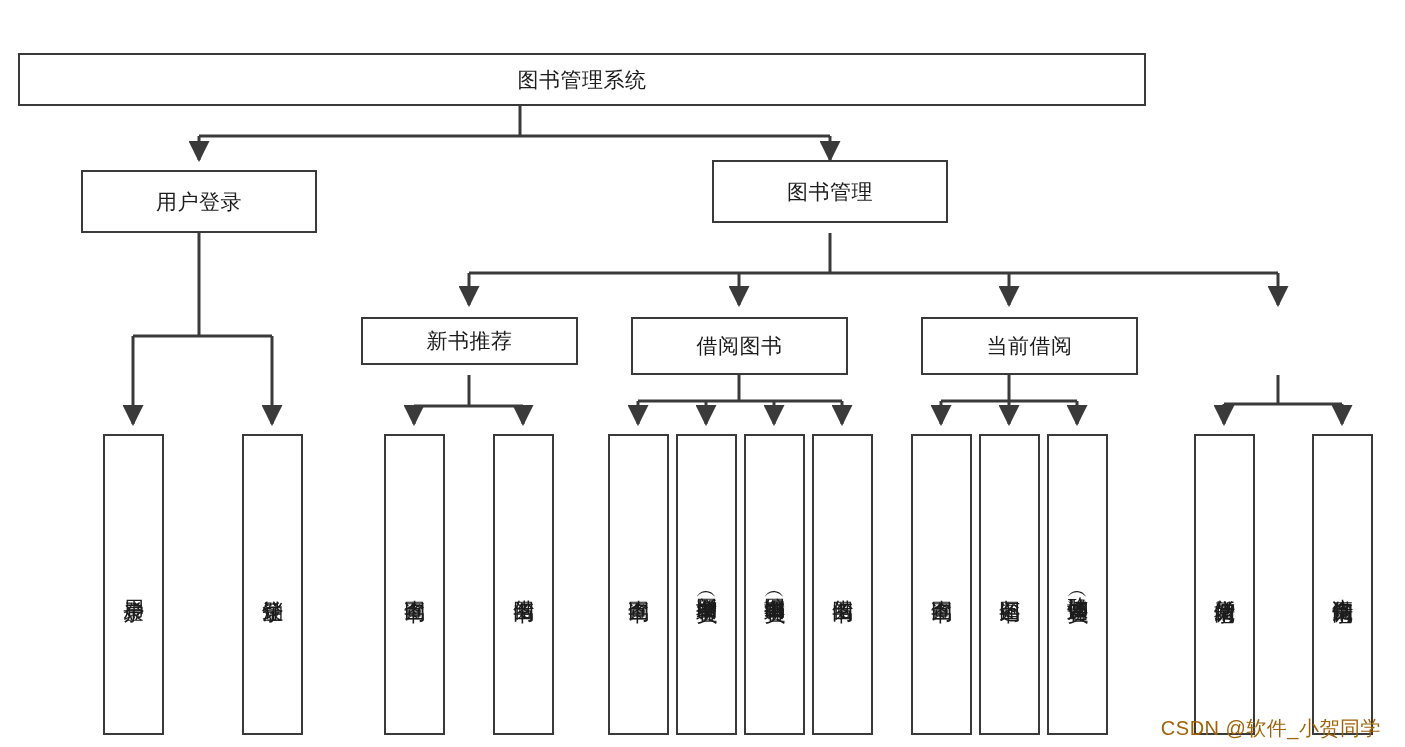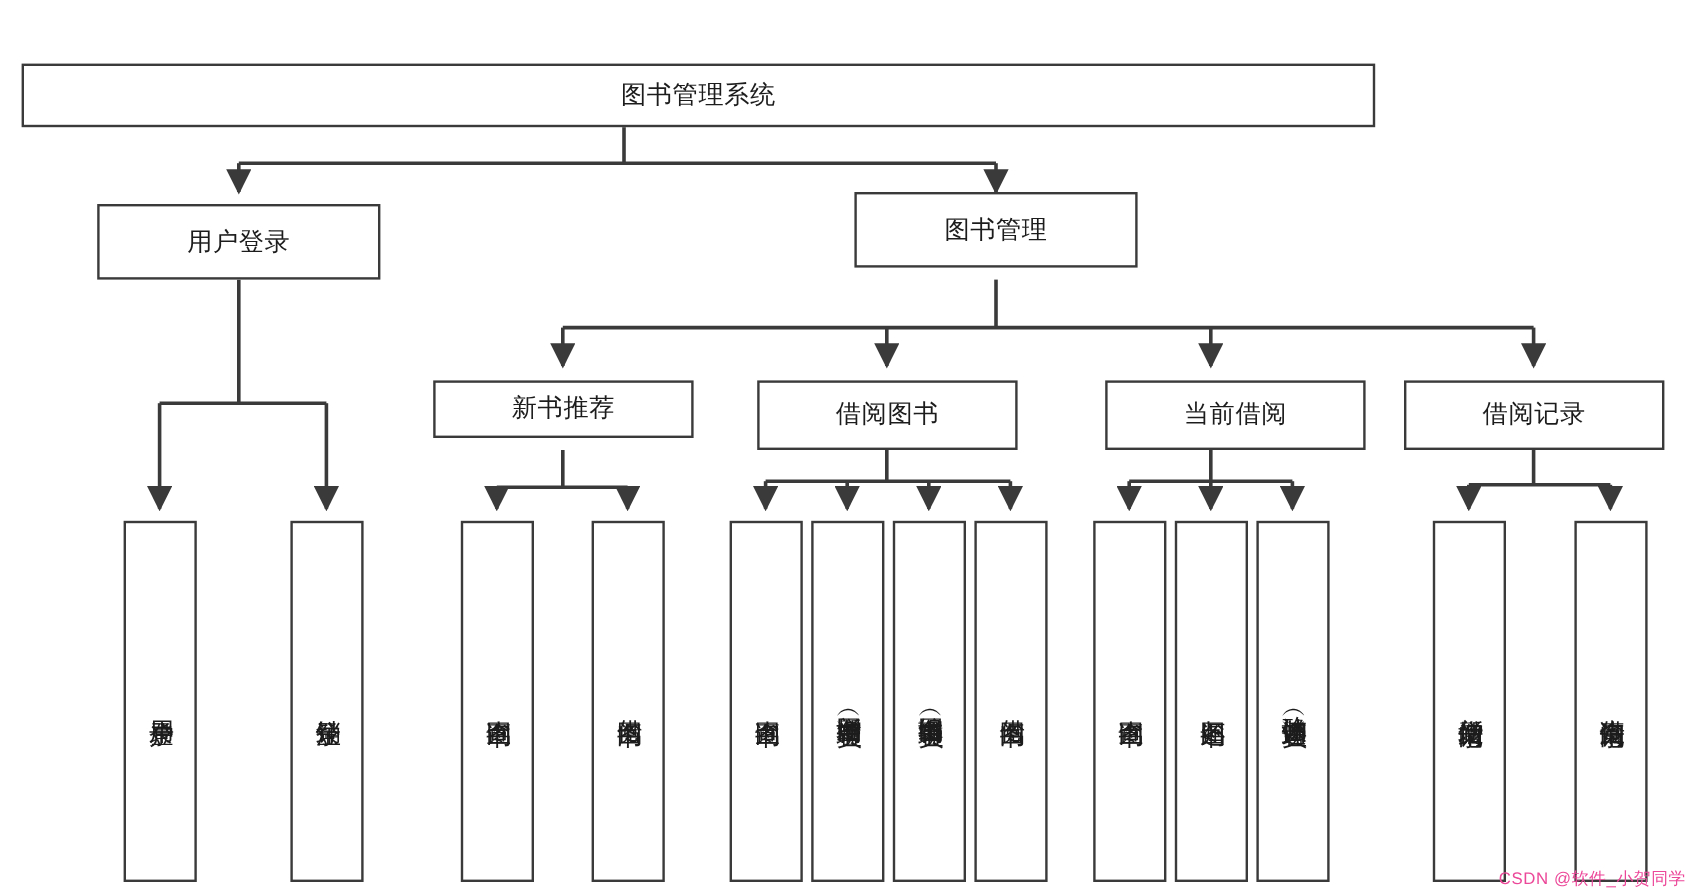--- a/index.html
+++ b/index.html
@@ -48,24 +48,24 @@
     letter-spacing: 1px;
   }
   .node-v .vtext {
     writing-mode: vertical-rl;
     text-orientation: upright;
     white-space: nowrap;
     display: block;
   }
   .watermark {
     position: absolute;
-    right: 0;
+    right: 24px;
     bottom: 5px;
-    font-size: 14px;
-    color: #ec4899;
+    font-size: 20px;
+    color: #a16207;
     letter-spacing: 0.5px;
     z-index: 3;
     white-space: nowrap;
   }
 </style>
 </head>
 <body>
 
 <div id="canvas">
 
@@ -132,23 +132,20 @@
 
   <div class="node node-h" style="left:361px; top:317px; width:217px; height:48px;">
     <span>新书推荐</span>
   </div>
   <div class="node node-h" style="left:631px; top:317px; width:217px; height:58px;">
     <span>借阅图书</span>
   </div>
   <div class="node node-h" style="left:901px; top:317px; width:217px; height:58px;margin-left:20px;">
     <span>当前借阅</span>
   </div>
-  <div class="node node-h" style="left:1170px; top:317px; width:217px; height:58px;">
-    <span>借阅记录</span>
-  </div>
 
   <div class="node node-v" style="left:103px; top:434px; width:61px; height:301px;">
     <span class="vtext">用户登录</span>
   </div>
   <div class="node node-v" style="left:242px; top:434px; width:61px; height:301px;">
     <span class="vtext">注销登录</span>
   </div>
 
   <div class="node node-v" style="left:384px; top:434px; width:61px; height:301px;">
     <span class="vtext">查询图书</span>

